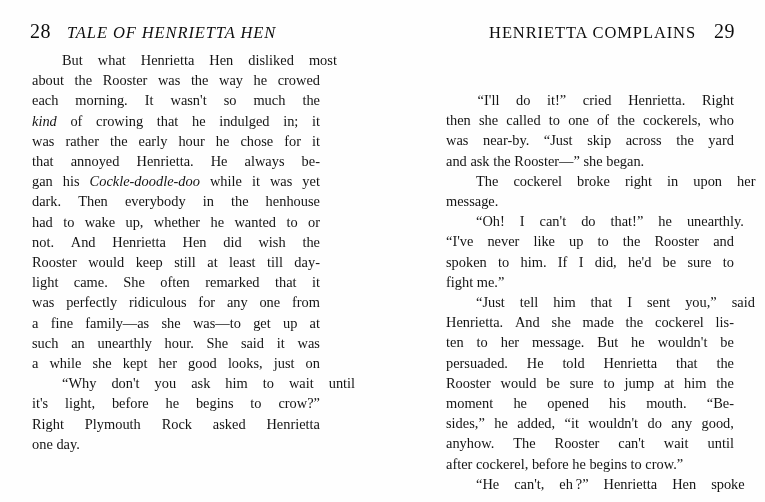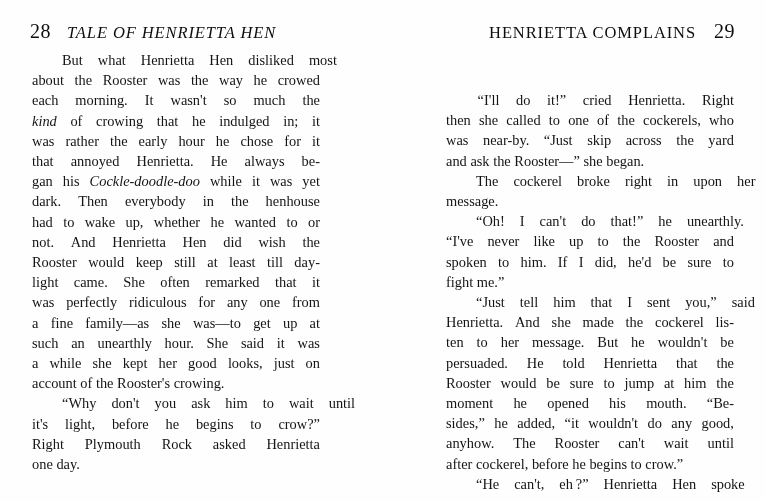--- a/index.html
+++ b/index.html
@@ -231,21 +231,20 @@
           <span>a</span>
           <span>while</span>
           <span>she</span>
           <span>kept</span>
           <span>her</span>
           <span>good</span>
           <span>looks,</span>
           <span>just</span>
           <span>on</span>
         </span>
-        <span class="line">account of the Rooster's crowing.</span>
       </p>
       <p class="para">
         <span class="line j indent">
           <span>“Why</span>
           <span>don't</span>
           <span>you</span>
           <span>ask</span>
           <span>him</span>
           <span>to</span>
           <span>wait</span>

